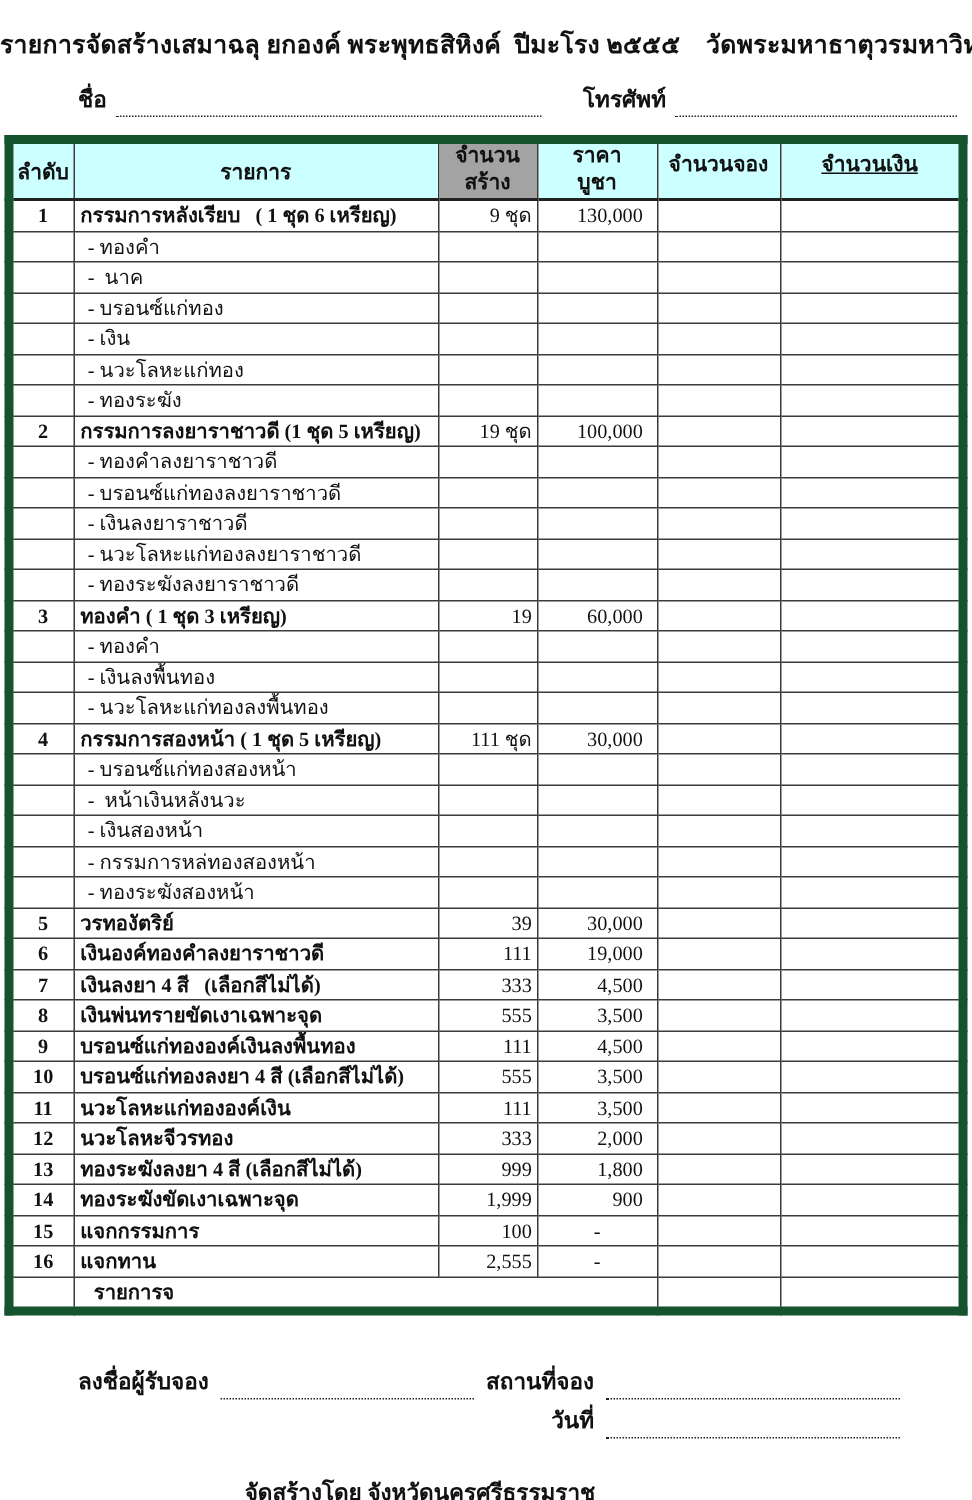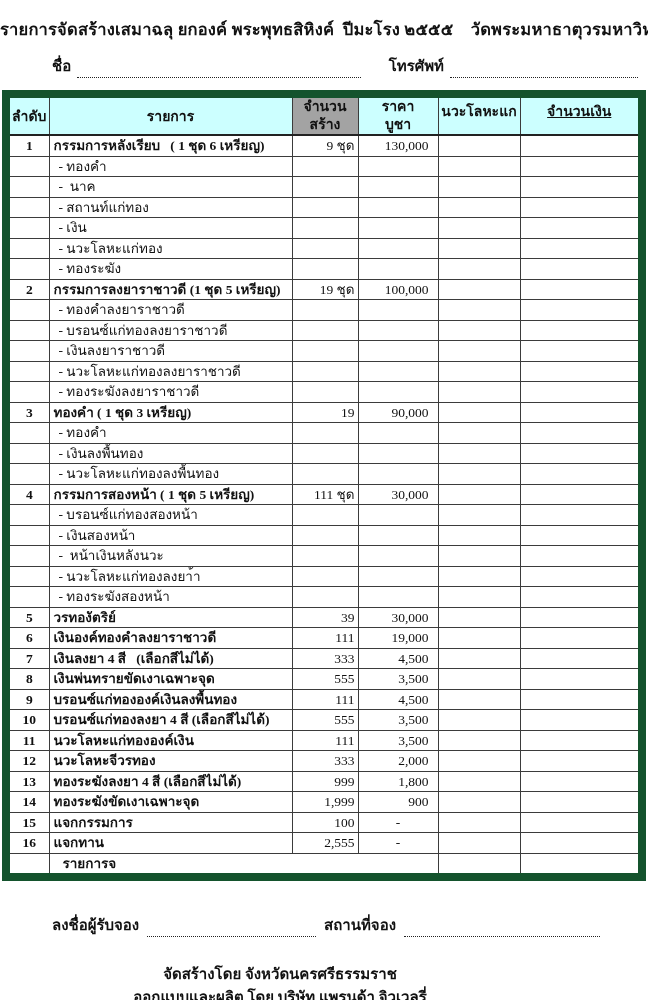--- a/index.html
+++ b/index.html
@@ -16,21 +16,21 @@
     display:flex; align-items:flex-end; margin:14px 10px 0 52px;
     font-size:15px; font-weight:bold; height:22px;text-align:center;
   }
   .dots { border-bottom:1.6px dotted #222; height:15px; display:inline-block; }
   .name-row .dots.grow { flex:1; margin:0 6px; }
   .name-row .dots.tail { width:188px; margin-left:6px; }
   .name-row .lbl { white-space:pre; }
   .name-row .lbl.phone { margin-left:22px; }
 
   table { border-collapse:collapse; table-layout:fixed; width:636px; margin:12px auto 0 auto;
-          border:8px solid #14532d; }
+          border:6px solid #14532d; }
   th, td { border:1px solid #3b3b3b; overflow:hidden; }
   thead th { font-size:14px; font-weight:bold; border-bottom:2px solid #222; }
   .hdr2 { line-height:16px; padding:1px 0; }
   .hdr-top { vertical-align:top; padding-top:2px; }
   tbody td { font-size:13.5px; line-height:19.5px; height:19.5px; white-space:pre; }
   .c-no    { text-align:center; font-weight:bold; }
   .c-item  { font-weight:bold; padding-left:4px; }
   .c-item.sub { font-weight:normal; padding-left:9px; }
   .c-qty   { text-align:right; padding-right:3px; }
   .c-price { text-align:right; padding-right:9px; }
@@ -75,21 +75,21 @@
         <th class="hdr" style="background: rgb(204, 255, 255);">ลำดับ</th>
         <th class="hdr" style="background: rgb(204, 255, 255);">รายการ</th>
         <th class="hdr" style="background: #a3a3a3;">
           <div class="hdr2">จำนวน</div>
           <div class="hdr2">สร้าง</div>
         </th>
         <th class="hdr" style="background: rgb(204, 255, 255);">
           <div class="hdr2">ราคา</div>
           <div class="hdr2">บูชา</div>
         </th>
-        <th class="hdr hdr-top" style="background: rgb(204, 255, 255);">นวะโลหะแก</th>
+        <th class="hdr hdr-top" style="background: rgb(204, 255, 255);">จำนวนจอง</th>
         <th class="hdr hdr-top" style="background: rgb(204, 255, 255); text-decoration: underline;">จำนวนเงิน</th>
       </tr>
     </thead>
     <tbody>
         <tr>
           <td class="c-no">1</td>
           <td class="c-item">กรรมการหลังเรียบ   ( 1 ชุด 6 เหรียญ)</td>
           <td class="c-qty">9 ชุด</td>
           <td class="c-price">130,000</td>
           <td class="c-reserve"></td>
@@ -106,21 +106,21 @@
         <tr>
           <td class="c-no"></td>
           <td class="c-item sub">-  นาค</td>
           <td class="c-qty"></td>
           <td class="c-price"></td>
           <td class="c-reserve"></td>
           <td class="c-amount"></td>
         </tr>
         <tr>
           <td class="c-no"></td>
-          <td class="c-item sub">- สถานท์แก่ทอง</td>
+          <td class="c-item sub">- บรอนซ์แก่ทอง</td>
           <td class="c-qty"></td>
           <td class="c-price"></td>
           <td class="c-reserve"></td>
           <td class="c-amount"></td>
         </tr>
         <tr>
           <td class="c-no"></td>
           <td class="c-item sub">- เงิน</td>
           <td class="c-qty"></td>
           <td class="c-price"></td>
@@ -188,21 +188,21 @@
           <td class="c-item sub">- ทองระฆังลงยาราชาวดี</td>
           <td class="c-qty"></td>
           <td class="c-price"></td>
           <td class="c-reserve"></td>
           <td class="c-amount"></td>
         </tr>
         <tr>
           <td class="c-no">3</td>
           <td class="c-item">ทองคำ ( 1 ชุด 3 เหรียญ)</td>
           <td class="c-qty">19</td>
-          <td class="c-price">90,000</td>
+          <td class="c-price">60,000</td>
           <td class="c-reserve"></td>
           <td class="c-amount"></td>
         </tr>
         <tr>
           <td class="c-no"></td>
           <td class="c-item sub">- ทองคำ</td>
           <td class="c-qty"></td>
           <td class="c-price"></td>
           <td class="c-reserve"></td>
           <td class="c-amount"></td>
@@ -234,37 +234,37 @@
         <tr>
           <td class="c-no"></td>
           <td class="c-item sub">- บรอนซ์แก่ทองสองหน้า</td>
           <td class="c-qty"></td>
           <td class="c-price"></td>
           <td class="c-reserve"></td>
           <td class="c-amount"></td>
         </tr>
         <tr>
           <td class="c-no"></td>
+          <td class="c-item sub">-  หน้าเงินหลังนวะ</td>
+          <td class="c-qty"></td>
+          <td class="c-price"></td>
+          <td class="c-reserve"></td>
+          <td class="c-amount"></td>
+        </tr>
+        <tr>
+          <td class="c-no"></td>
           <td class="c-item sub">- เงินสองหน้า</td>
           <td class="c-qty"></td>
           <td class="c-price"></td>
           <td class="c-reserve"></td>
           <td class="c-amount"></td>
         </tr>
         <tr>
           <td class="c-no"></td>
-          <td class="c-item sub">-  หน้าเงินหลังนวะ</td>
-          <td class="c-qty"></td>
-          <td class="c-price"></td>
-          <td class="c-reserve"></td>
-          <td class="c-amount"></td>
-        </tr>
-        <tr>
-          <td class="c-no"></td>
-          <td class="c-item sub">- นวะโลหะแก่ทองลงยา้า</td>
+          <td class="c-item sub">- กรรมการหล่ทองสองหน้า</td>
           <td class="c-qty"></td>
           <td class="c-price"></td>
           <td class="c-reserve"></td>
           <td class="c-amount"></td>
         </tr>
         <tr>
           <td class="c-no"></td>
           <td class="c-item sub">- ทองระฆังสองหน้า</td>
           <td class="c-qty"></td>
           <td class="c-price"></td>
@@ -376,20 +376,24 @@
       </tbody>
   </table>
 
   <div class="sig-block">
     <div class="sig-row">
       <span class="lbl">ลงชื่อผู้รับจอง</span>
       <span class="dots mid"></span>
       <span class="lbl">สถานที่จอง</span>
       <span class="dots end"></span>
     </div>
+    <div class="sig-row second">
+      <span class="lbl">วันที่</span>
+      <span class="dots end"></span>
+    </div>
   </div>
 
   <div class="footer-center">
     <div>จัดสร้างโดย จังหวัดนครศรีธรรมราช</div>
     <div>ออกแบบและผลิต โดย บริษัท แพรนด้า จิวเวลรี่</div>
   </div>
 
 </div>
 
 </body></html>

